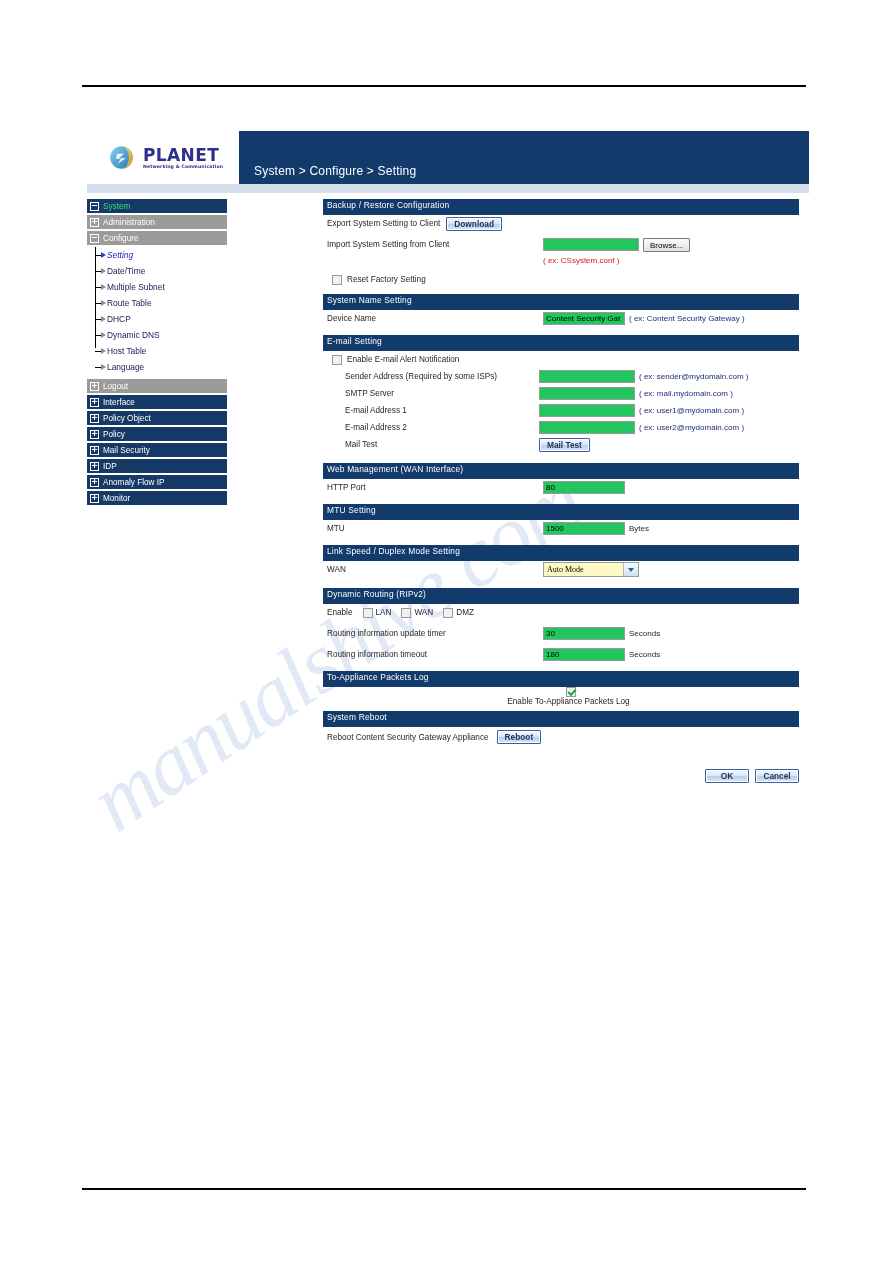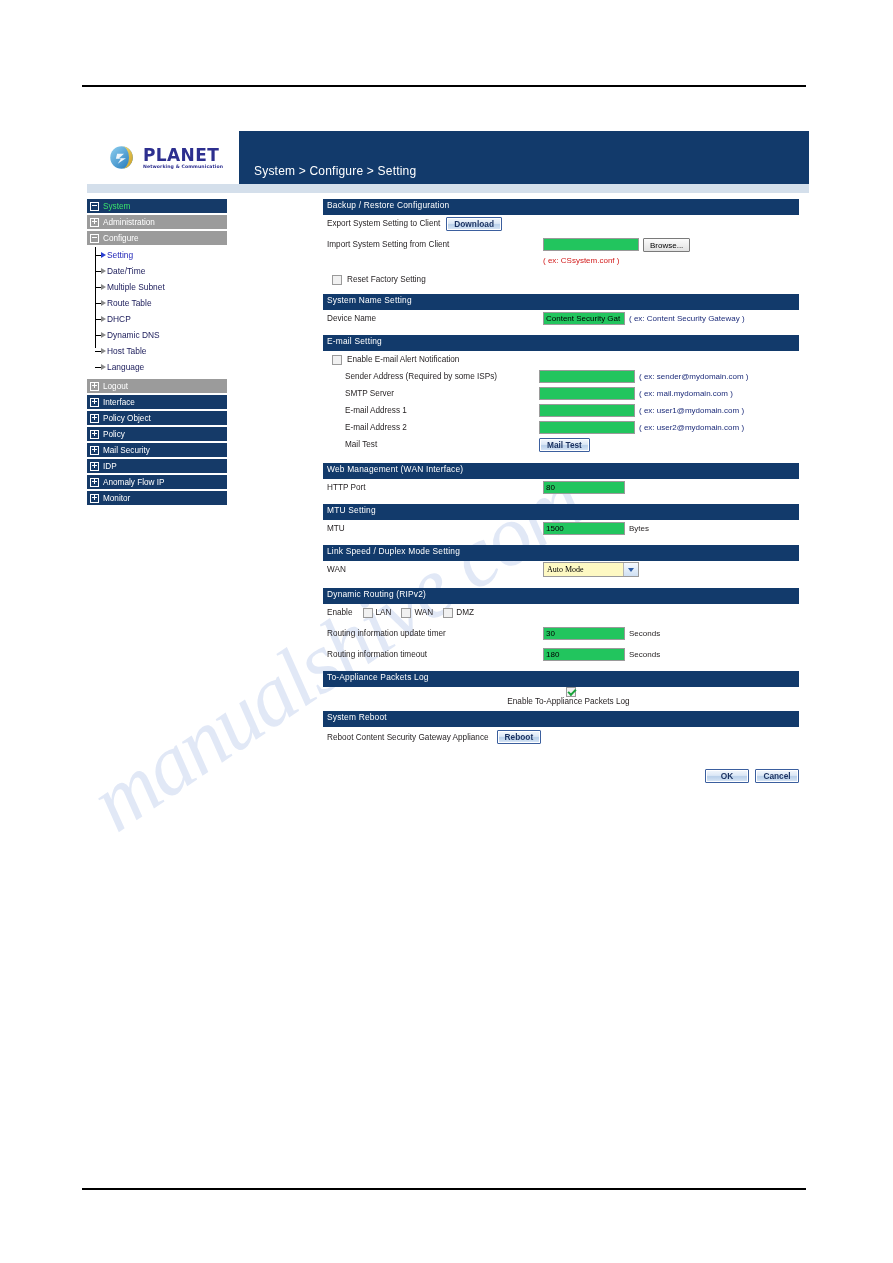--- a/index.html
+++ b/index.html
@@ -183,21 +183,21 @@
   }
   .tree-arrow {
     position: absolute;
     left: 8px; top: 5px;
     width: 0; height: 0;
     border-top: 3px solid transparent;
     border-bottom: 3px solid transparent;
     border-left: 5px solid #8a8a8a;
   }
   .tree-item.active .tree-arrow { border-left-color: #2a3fd0; }
-  .tree-item.active { color: #1b1fb5; }
+  .tree-item.active { color: #1b1fb5; font-style: italic; }
   .tree-spacer { height: 4px; }
 
   
   .content {
     flex: 1;
     padding-top: 6px;
     padding-left: 96px;
     box-sizing: border-box;
   }
   .sec-head {

